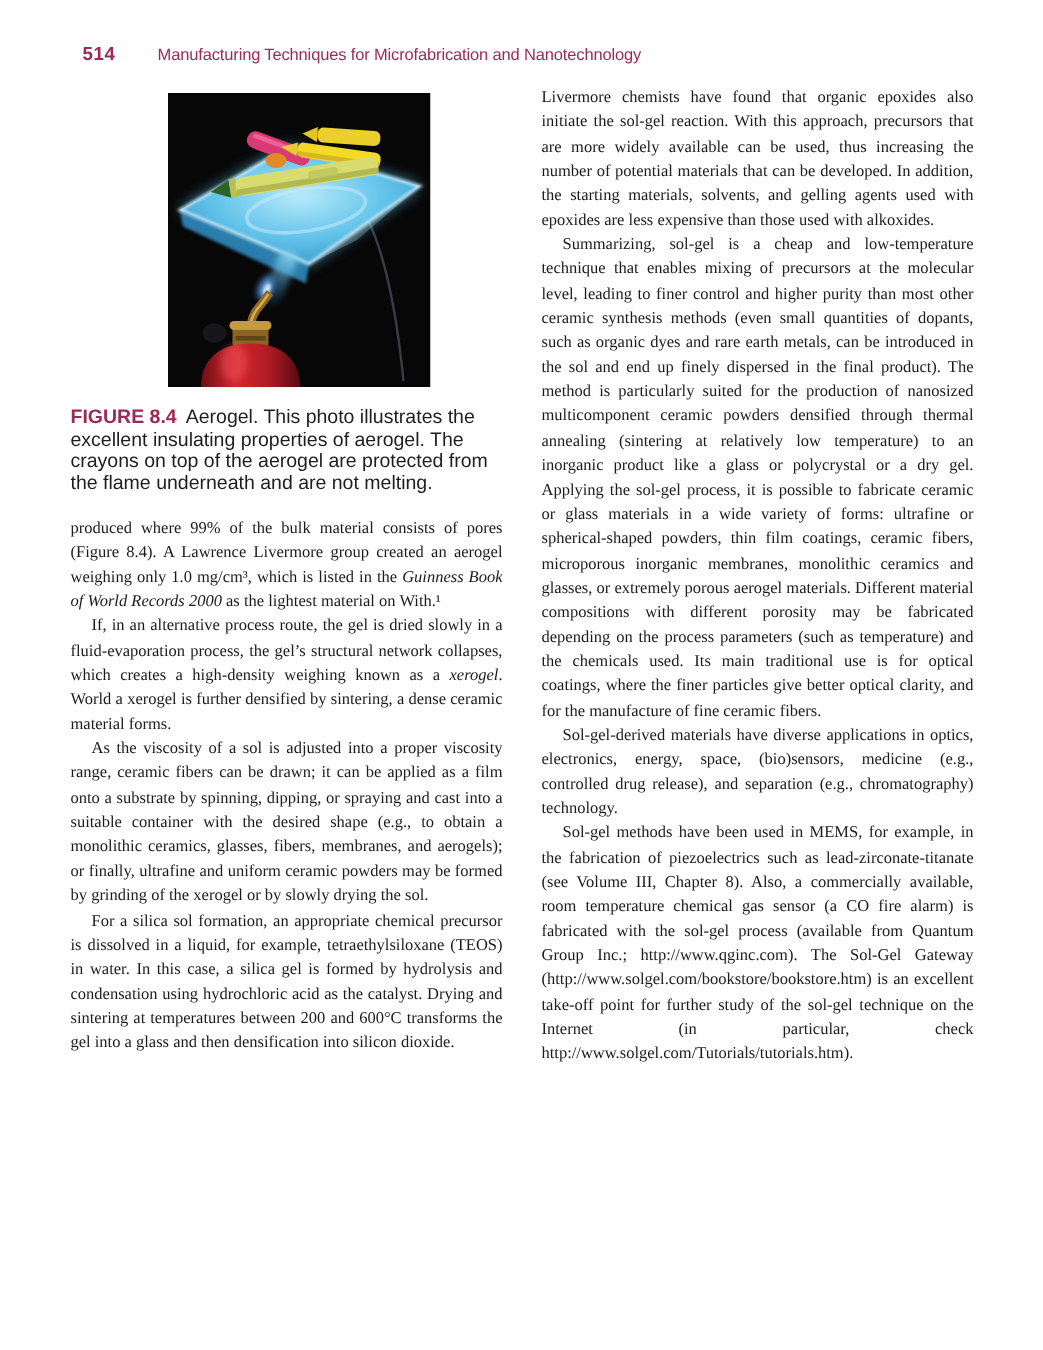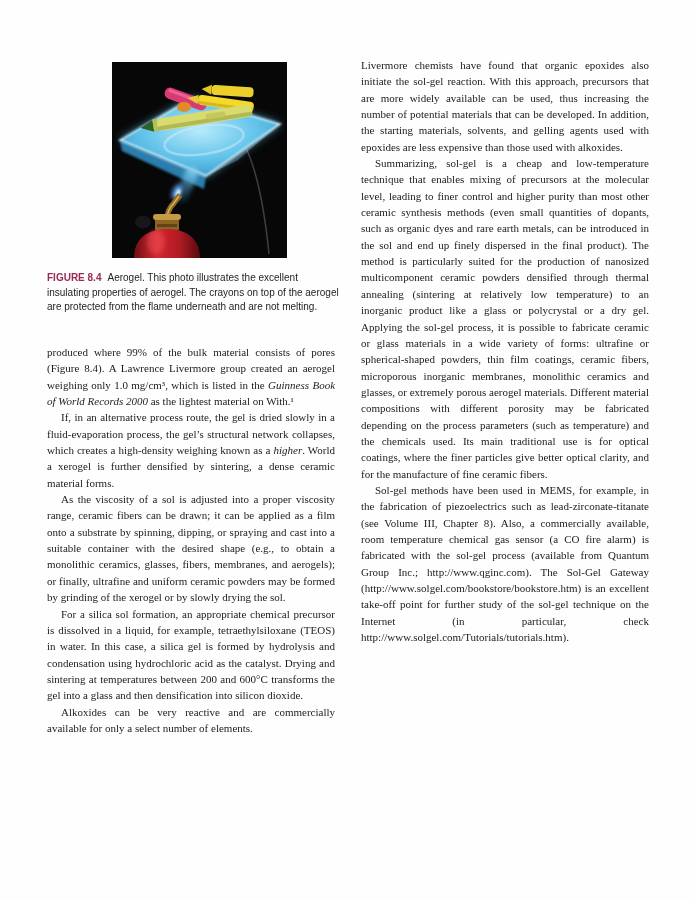--- a/index.html
+++ b/index.html
@@ -13,39 +13,42 @@
     font-family:"Liberation Sans", sans-serif; color:var(--accent);
   }
   .pagenum { font-weight:bold; font-size:12.5px; letter-spacing:.4px; margin-right:28px; }
   .runhead { font-size:11px; letter-spacing:-0.1px; }
   .photo {
     position:absolute; left:112px; top:62px; width:175px; height:196px;
   }
   .photo svg { display:block; }
   .caption {
     position:absolute; left:47px; top:271px; width:293px;
-    font-family:"Liberation Sans", sans-serif; font-size:10px;
+    font-family:"Liberation Sans", sans-serif; font-size:13px;
     line-height:14.6px; color:#1e1e20; text-align:left;
   }
   .figlabel { color:var(--accent); font-weight:bold; margin-right:6px; }
   .col {
     position:absolute; width:288px; font-size:11px; line-height:16.35px;
     color:#1b1b1d; text-align:justify; hyphens:auto; -webkit-hyphens:auto;
   }
   .col p { margin:0; }
   .col p.indent { text-indent:14px; }
   .col em { font-style:italic; }
   .col-left  { left:47px;  top:344px; }
   .col-right { left:361px; top:57px;  }
 </style>
 </head>
 <body>
 
 <div class="page">
 
+  <div class="header">
+    <span class="pagenum">514</span><span class="runhead">Manufacturing Techniques for Microfabrication and Nanotechnology</span>
+  </div>
 
   <div class="photo">
     <svg viewBox="0 0 175 196" width="175" height="196">
       <defs>
         <radialGradient id="slabGrad" cx="50%" cy="42%" r="70%">
           <stop offset="0%" stop-color="#b8eafb"></stop>
           <stop offset="50%" stop-color="#64c4ea"></stop>
           <stop offset="100%" stop-color="#2c8fc4"></stop>
         </radialGradient>
         <linearGradient id="tankGrad" x1="0" y1="0" x2="1" y2="0">
@@ -130,24 +133,24 @@
       </g>
     </svg>
   </div>
 
   <div class="caption">
     <span class="figlabel">FIGURE 8.4</span><span>Aerogel. This photo illustrates the excellent insulating properties of aerogel. The crayons on top of the aerogel are protected from the flame underneath and are not melting.</span>
   </div>
 
   <div class="col col-left" id="col-left">
       <p class=""><span>produced where 99% of the bulk material consists of pores (Figure 8.4). A Lawrence Livermore group created an aerogel weighing only 1.0 mg/cm³, which is listed in the </span><em>Guinness Book of World Records 2000</em><span> as the lightest material on With.¹</span></p>
-      <p class="indent"><span>If, in an alternative process route, the gel is dried slowly in a fluid-evaporation process, the gel’s structural network collapses, which creates a high-density weighing known as a </span><em>higher</em><span>. World a xerogel is further densified by sintering, a dense ceramic material forms.</span></p>
+      <p class="indent"><span>If, in an alternative process route, the gel is dried slowly in a fluid-evaporation process, the gel’s structural network collapses, which creates a high-density weighing known as a </span><em>xerogel</em><span>. World a xerogel is further densified by sintering, a dense ceramic material forms.</span></p>
       <p class="indent"><span>As the viscosity of a sol is adjusted into a proper viscosity range, ceramic fibers can be drawn; it can be applied as a film onto a substrate by spinning, dipping, or spraying and cast into a suitable container with the desired shape (e.g., to obtain a monolithic ceramics, glasses, fibers, membranes, and aerogels); or finally, ultrafine and uniform ceramic powders may be formed by grinding of the xerogel or by slowly drying the sol.</span></p>
       <p class="indent"><span>For a silica sol formation, an appropriate chemical precursor is dissolved in a liquid, for example, tetraethylsiloxane (TEOS) in water. In this case, a silica gel is formed by hydrolysis and condensation using hydrochloric acid as the catalyst. Drying and sintering at temperatures between 200 and 600°C transforms the gel into a glass and then densification into silicon dioxide.</span></p>
-      <p class="indent"><span>Alkoxides can be very reactive and are commercially available for only a select number of elements.</span></p>
     </div>
   <div class="col col-right" id="col-right">
       <p class=""><span>Livermore chemists have found that organic epoxides also initiate the sol-gel reaction. With this approach, precursors that are more widely available can be used, thus increasing the number of potential materials that can be developed. In addition, the starting materials, solvents, and gelling agents used with epoxides are less expensive than those used with alkoxides.</span></p>
       <p class="indent"><span>Summarizing, sol-gel is a cheap and low-temperature technique that enables mixing of precursors at the molecular level, leading to finer control and higher purity than most other ceramic synthesis methods (even small quantities of dopants, such as organic dyes and rare earth metals, can be introduced in the sol and end up finely dispersed in the final product). The method is particularly suited for the production of nanosized multicomponent ceramic powders densified through thermal annealing (sintering at relatively low temperature) to an inorganic product like a glass or polycrystal or a dry gel. Applying the sol-gel process, it is possible to fabricate ceramic or glass materials in a wide variety of forms: ultrafine or spherical-shaped powders, thin film coatings, ceramic fibers, microporous inorganic membranes, monolithic ceramics and glasses, or extremely porous aerogel materials. Different material compositions with different porosity may be fabricated depending on the process parameters (such as temperature) and the chemicals used. Its main traditional use is for optical coatings, where the finer particles give better optical clarity, and for the manufacture of fine ceramic fibers.</span></p>
+      <p class="indent"><span>Sol-gel-derived materials have diverse applications in optics, electronics, energy, space, (bio)sensors, medicine (e.g., controlled drug release), and separation (e.g., chromatography) technology.</span></p>
       <p class="indent"><span>Sol-gel methods have been used in MEMS, for example, in the fabrication of piezoelectrics such as lead-zirconate-titanate (see Volume III, Chapter 8). Also, a commercially available, room temperature chemical gas sensor (a CO fire alarm) is fabricated with the sol-gel process (available from Quantum Group Inc.; http://www.qginc.com). The Sol-Gel Gateway (http://www.solgel.com/bookstore/bookstore.htm) is an excellent take-off point for further study of the sol-gel technique on the Internet (in particular, check http://www.solgel.com/Tutorials/tutorials.htm).</span></p>
     </div>
 
 </div>
 
 </body></html>

